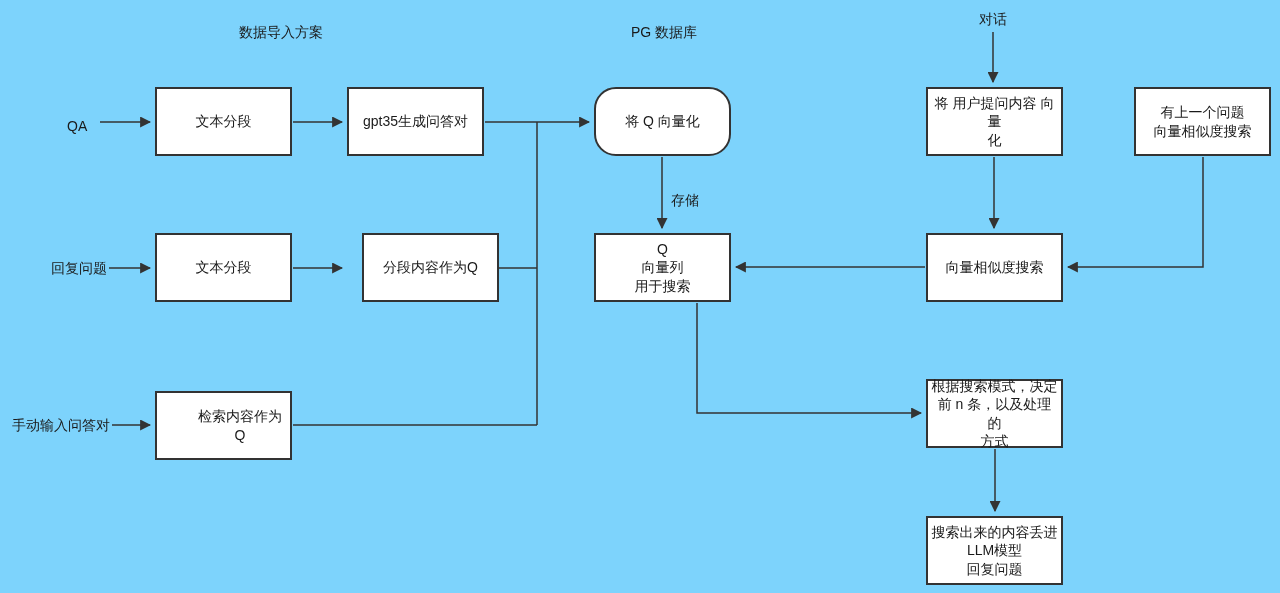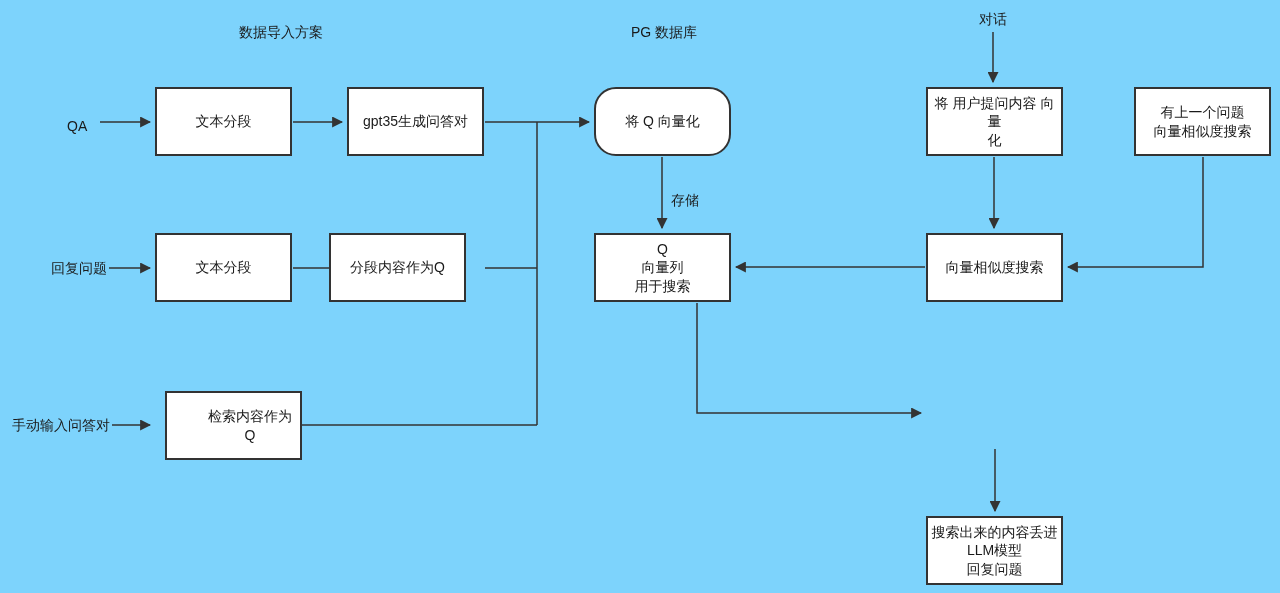--- a/index.html
+++ b/index.html
@@ -41,24 +41,24 @@
     white-space: nowrap;
     color: #1a1a1a;
   }
   
   .n-text-split-1   { left: 155px; top: 87px; }
   .n-gpt35          { left: 347px; top: 87px; }
   .n-vectorize-q    { left: 594px; top: 87px; border-radius: 22px; }
   .n-user-vectorize { left: 926px; top: 87px; }
   .n-prev-question  { left: 1134px; top: 87px; }
   .n-text-split-2   { left: 155px; top: 233px; }
-  .n-segment-as-q   { left: 329px; top: 233px; }
+  .n-segment-as-q   { left: 362px; top: 233px; }
   .n-q-vector-list  { left: 594px; top: 233px; }
   .n-similarity     { left: 926px; top: 233px; }
-  .n-retrieve-as-q  { left: 165px; top: 391px; padding-left: 36px; }
+  .n-retrieve-as-q  { left: 155px; top: 391px; padding-left: 36px; }
   .n-search-mode    { left: 926px; top: 379px; }
   .n-llm-answer     { left: 926px; top: 516px; }
   
   .l-data-import { left: 239px; top: 24px; }
   .l-pg-database { left: 631px; top: 24px; }
   .l-dialog      { left: 979px; top: 11px; }
   .l-qa          { left: 67px;  top: 118px; }
   .l-direct      { left: 51px;  top: 260px; }
   .l-manual      { left: 12px;  top: 417px; }
   .l-store       { left: 671px; top: 192px; }
@@ -111,18 +111,21 @@
 向量相似度搜索</div>
 
   <div class="node n-text-split-2">文本分段</div>
   <div class="node n-segment-as-q">分段内容作为Q</div>
   <div class="node n-q-vector-list">Q
 向量列
 用于搜索</div>
   <div class="node n-similarity">向量相似度搜索</div>
 
   <div class="node n-retrieve-as-q">检索内容作为Q</div>
+  <div class="node n-search-mode">根据搜索模式，决定
+前 n 条，以及处理的
+方式</div>
 
   <div class="node n-llm-answer">搜索出来的内容丢进
 LLM模型
 回复问题</div>
 
 </div>
 
 </body></html>

